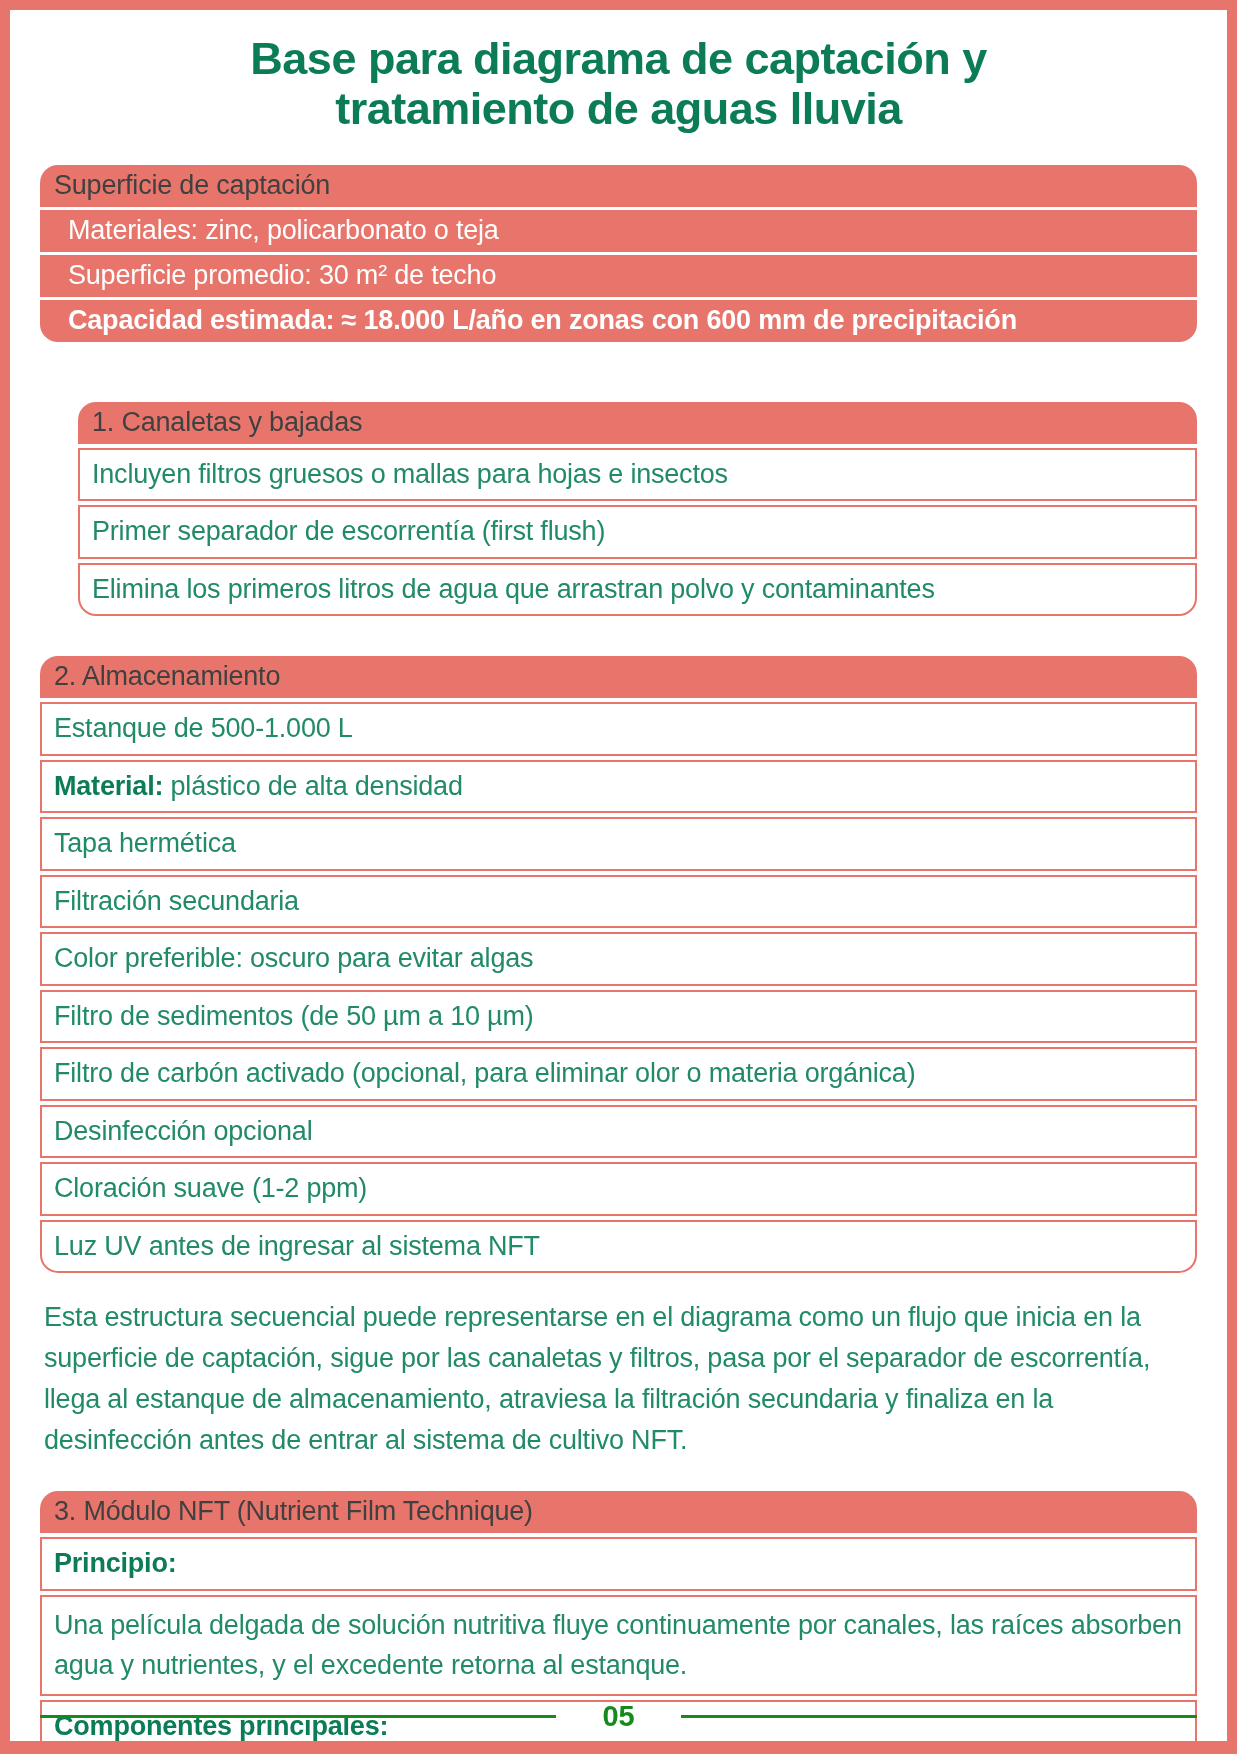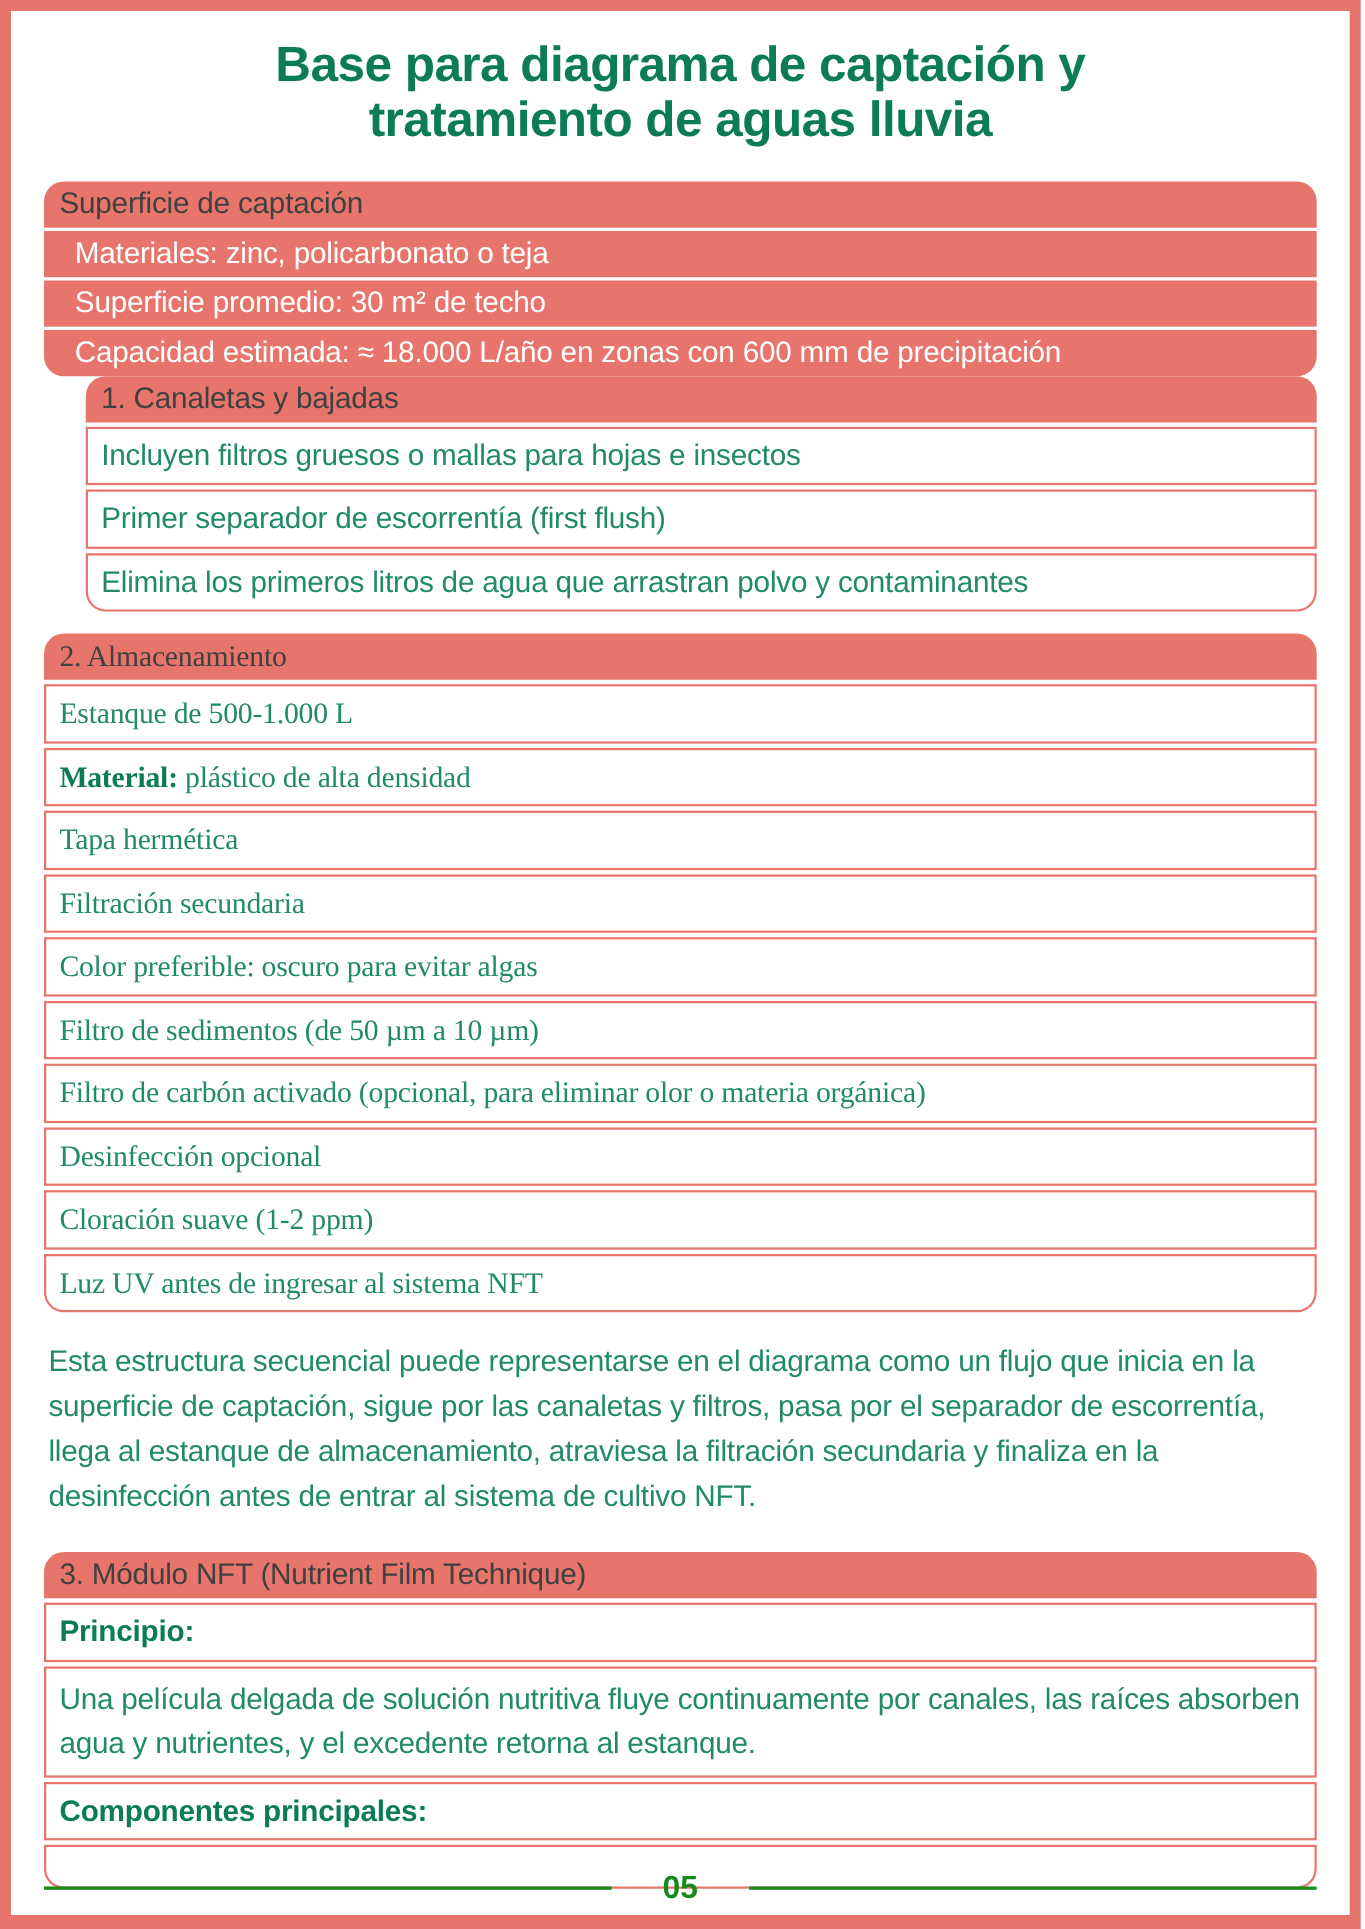--- a/index.html
+++ b/index.html
@@ -45,39 +45,39 @@
   .tbl.solid .row{
     background:var(--salmon);
     color:#fff;
     font-size:27px;
     letter-spacing:-0.2px;
     min-height:40px;
     padding:5px 28px 6px;
     margin-top:3px;
     display:flex;align-items:center;
   }
-  .tbl.solid .row:last-child{border-radius:0 0 18px 18px;}
+  .tbl.solid .row:last-child{border-radius:0 0 18px 18px;font-weight:bold;}
   
   .tbl.lined .row{
     background:#fff;
     border:2px solid var(--salmon);
     color:var(--green-body);
     font-size:27px;
     letter-spacing:-0.2px;
     min-height:40px;
     padding:4px 12px 5px;
     margin-top:4px;
     line-height:1.5;
   }
   .tbl.lined .row.multiline{padding-top:8px;padding-bottom:8px;}
   .tbl.lined .row:last-child{border-radius:0 0 18px 18px;}
   .b{font-weight:bold;color:var(--green-dark);}
   .m1{margin-top:30px;}
-  .m2{padding-left:38px;}
-  .m3{margin-top:20px;font-family:Liberation Serif, serif;}
+  .m2{margin-top:60px;padding-left:38px;}
+  .m3{margin-top:40px;}
   .m4{margin-top:30px;}
   .para{
     margin-top:24px;
     padding:0 4px;
     color:var(--green-body);
     font-size:27px;
     letter-spacing:-0.2px;
     line-height:1.52;
     max-width:1165px;
   }

